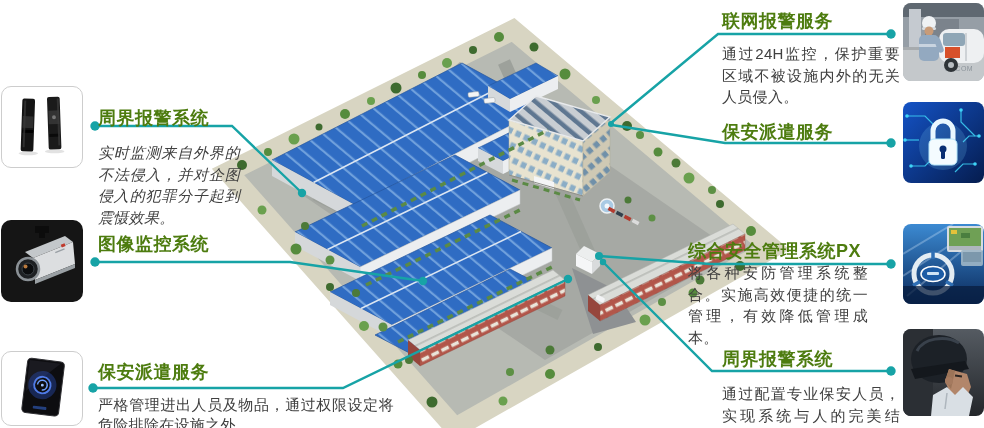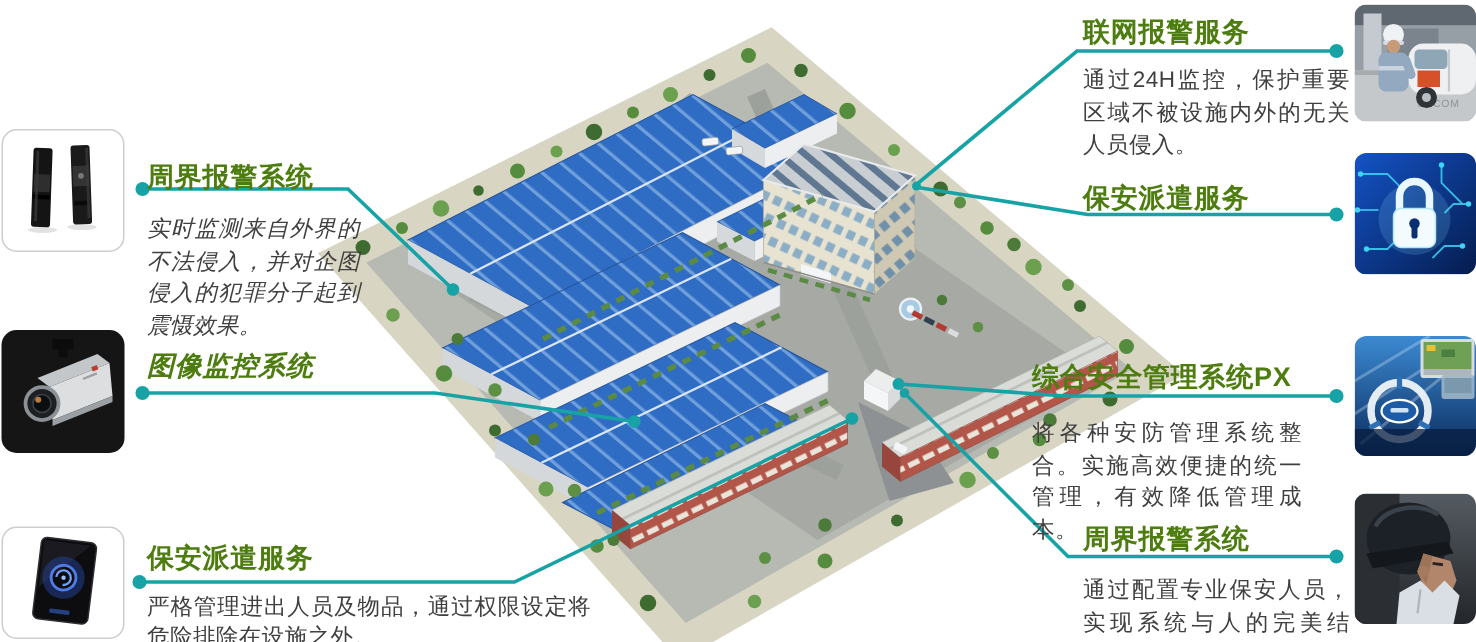--- a/index.html
+++ b/index.html
@@ -388,41 +388,41 @@
         <line x1="44" y1="64" x2="42" y2="80" stroke="#aeb6bd" stroke-width="1.5"></line>
       </g>
     </svg>
   </div>
 
   <div class="callout-text" style="left:98px;top:96px;width:142px;margin-top:12px;">
     <h3>周界报警系统</h3>
     <p style="margin-top:13px;font-style:italic;">实时监测来自外界的不法侵入，并对企图侵入的犯罪分子起到震慑效果。</p>
   </div>
 
-  <div class="callout-text" style="left:98px;top:234px;width:218px;font-style:italic;">
+  <div class="callout-text" style="left:98px;top:234px;width:218px;">
     <h3>图像监控系统</h3>
   </div>
 
   <div class="callout-text" style="left:98px;top:362px;width:296px;">
     <h3>保安派遣服务</h3>
     <p style="margin-top:12px;line-height:20px;">严格管理进出人员及物品，通过权限设定将危险排除在设施之外。</p>
   </div>
 
   <div class="callout-text" style="left:722px;top:11px;width:178px;">
     <h3>联网报警服务</h3>
     <p style="margin-top:11px;">通过24H监控，保护重要区域不被设施内外的无关人员侵入。</p>
   </div>
 
   <div class="callout-text" style="left:722px;top:122px;width:178px;">
     <h3>保安派遣服务</h3>
   </div>
 
   <div class="callout-text" style="left:688px;top:241px;width:180px;">
     <h3>综合安全管理系统PX</h3>
-    <p style="margin-top:16px;">将各种安防管理系统整合。实施高效便捷的统一管理，有效降低管理成本。</p>
+    <p style="">将各种安防管理系统整合。实施高效便捷的统一管理，有效降低管理成本。</p>
   </div>
 
   <div class="callout-text" style="left:722px;top:349px;width:178px;">
     <h3>周界报警系统</h3>
     <p style="margin-top:13px;">通过配置专业保安人员，实现系统与人的完美结合，从而保证设施安全的最大化。</p>
   </div>
 
 </div>
 
 </body></html>

